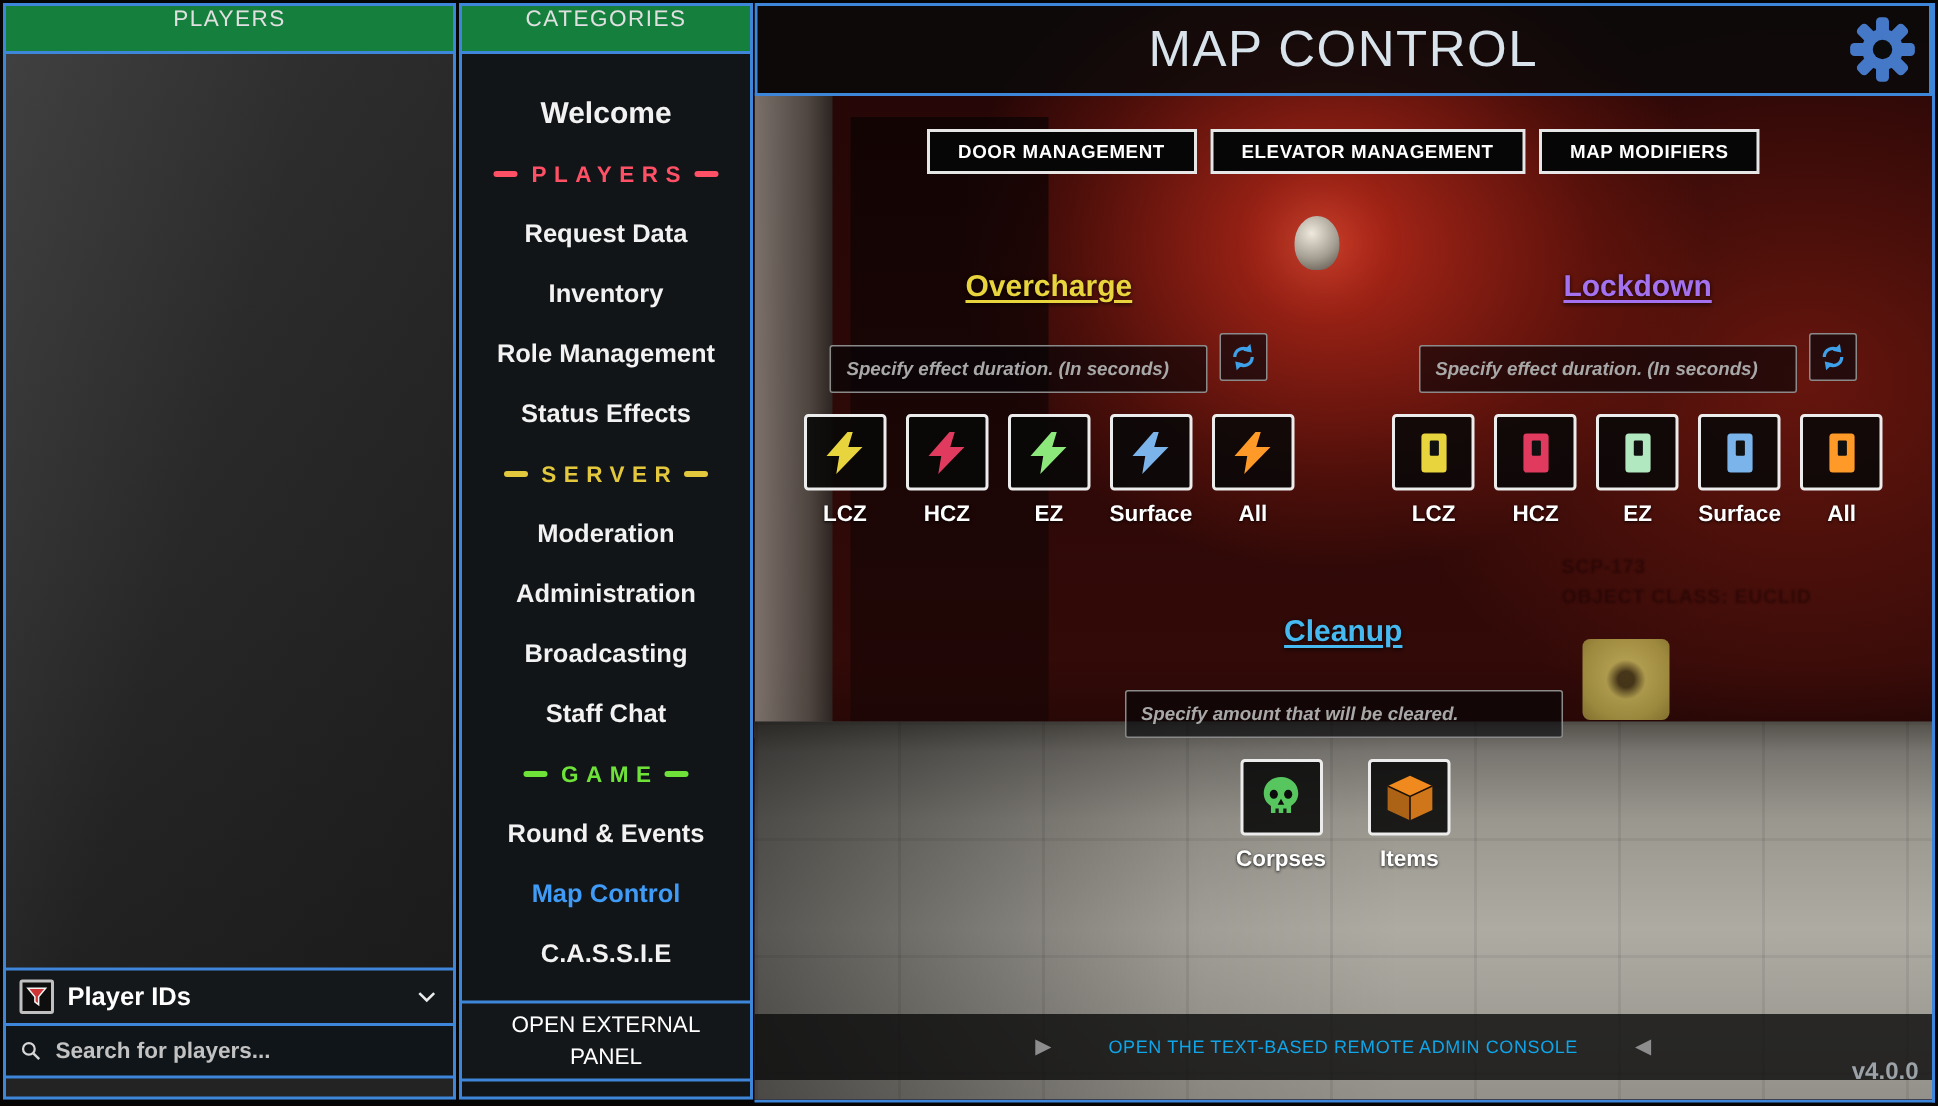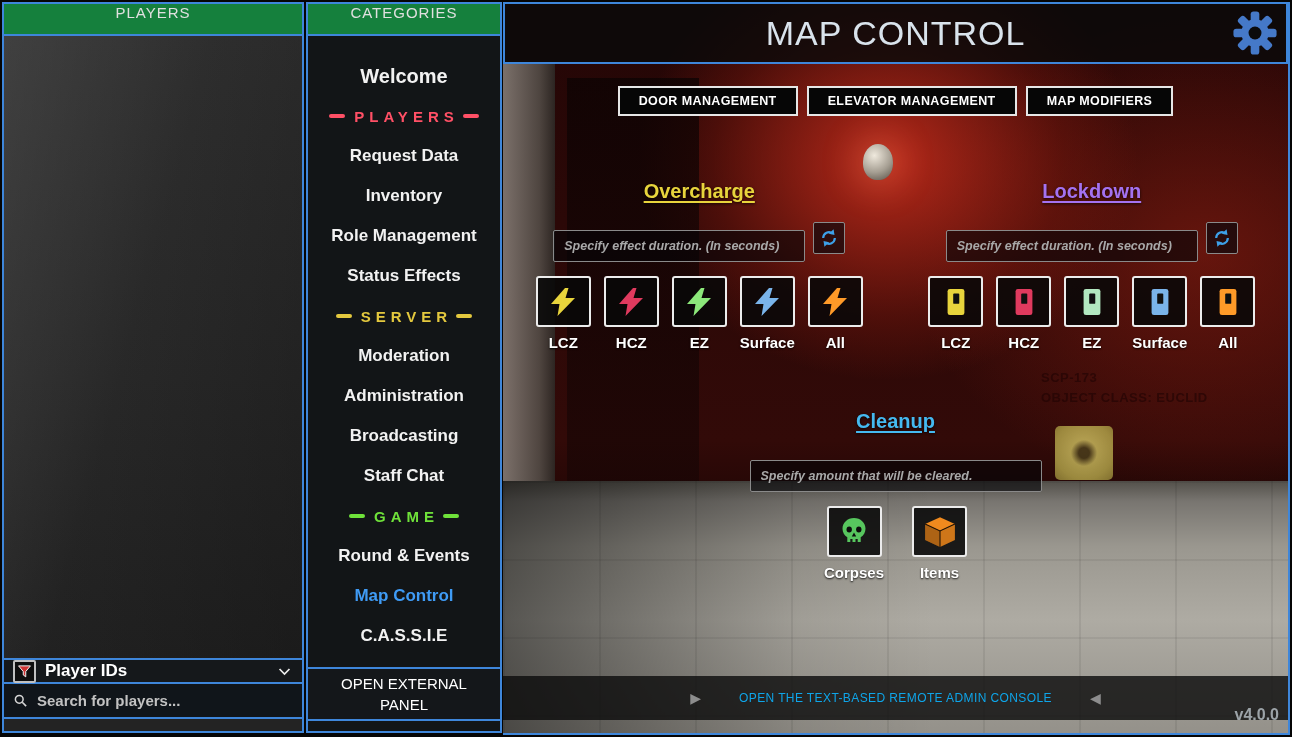--- a/index.html
+++ b/index.html
@@ -8,21 +8,21 @@
   body { width:1292px; height:737px; background:#000; font-family:"Liberation Sans", sans-serif; overflow:hidden; }
   .app { position:relative; width:1292px; height:737px; background:#050505; }
 
   
   .players-panel { position:absolute; left:2px; top:2px; width:302px; height:731px; border:2px solid var(--blue); background:#232323; display:flex; flex-direction:column; }
   .panel-header { height:32px; flex:0 0 32px; background:#15803d; border-bottom:2px solid var(--blue); color:#e0e0e0; font-size:15px; letter-spacing:1px; display:flex; align-items:flex-start; justify-content:center; }
   .players-body { flex:1 1 auto; background:
     linear-gradient(105deg, rgba(82,82,82,0.50), rgba(45,45,45,0.15) 45%, rgba(22,22,22,0.45)),
     linear-gradient(180deg, #2e2e2e, #272727 55%, #1f1f1f); }
   .players-footer { flex:0 0 auto; margin-bottom:12px; }
-  .filter-row { height:26px; border-top:2px solid var(--blue); border-bottom:2px solid var(--blue); background:#15181b; display:flex; align-items:center; gap:9px; padding:0 9px; cursor:pointer; }
+  .filter-row { height:39px; border-top:2px solid var(--blue); border-bottom:2px solid var(--blue); background:#15181b; display:flex; align-items:center; gap:9px; padding:0 9px; cursor:pointer; }
   .filter-icon-box { width:23px; height:23px; border:2px solid #c0c0c0; border-radius:2px; background:#0e0e0e; display:flex; align-items:center; justify-content:center; }
   .filter-label { color:#fff; font-weight:bold; font-size:17px; }
   .filter-chevron { margin-left:auto; display:flex; }
   .search-row { height:35px; border-bottom:2px solid var(--blue); background:#10151a; display:flex; align-items:center; gap:7px; padding:0 9px; }
   .search-input { flex:1; background:transparent; border:0; outline:0; color:#d0d0d0; font-size:15px; font-weight:bold; font-family:inherit; }
   .search-input::placeholder { color:#c2c2c2; opacity:1; }
 
   
   .categories-panel { position:absolute; left:306px; top:2px; width:196px; height:731px; border:2px solid var(--blue); background:#121517; display:flex; flex-direction:column; }
   .cat-list { flex:1 1 auto; padding-top:20px; display:flex; flex-direction:column;border-radius:27px; }

